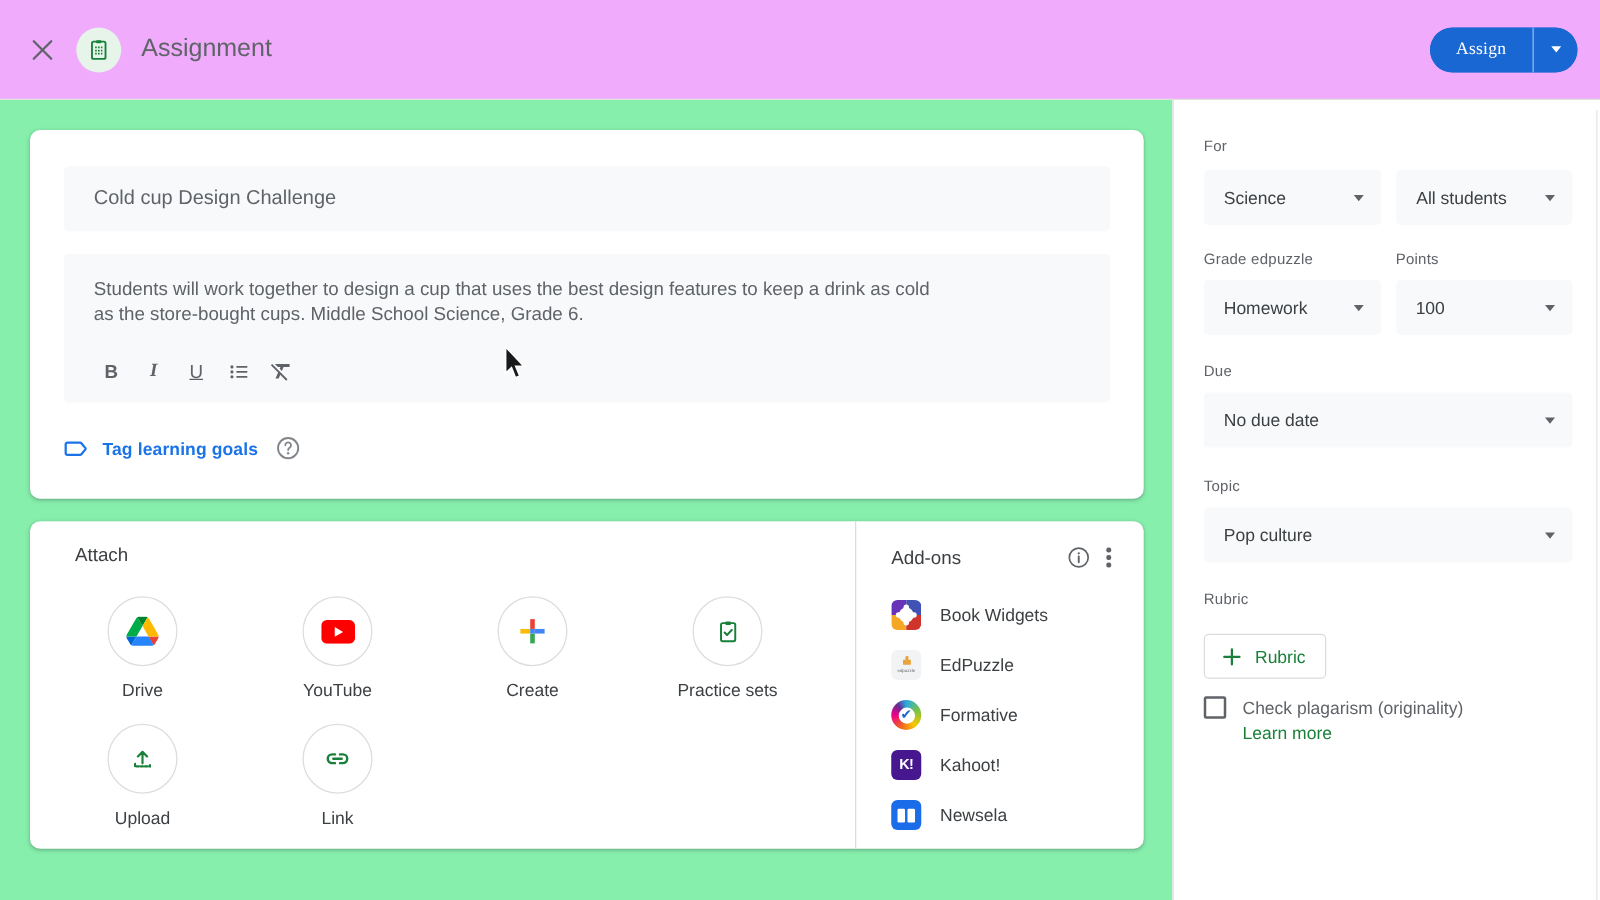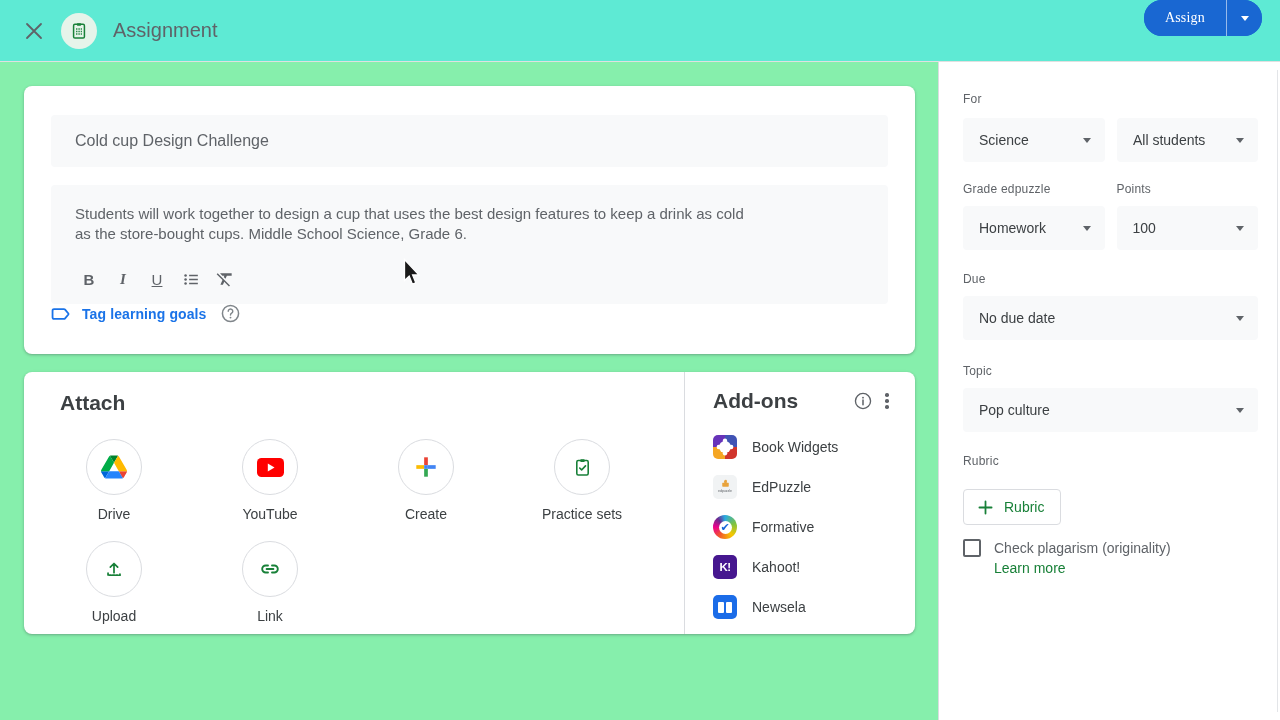--- a/index.html
+++ b/index.html
@@ -1,21 +1,21 @@
 <!DOCTYPE html>
 <html><head>
 <meta charset="utf-8">
 <style>
   * { box-sizing: border-box; margin: 0; padding: 0; }
   html,body { width:1280px; height:720px; overflow:hidden; }
   body { font-family:"Liberation Sans","DejaVu Sans",sans-serif; background:#fff; color:#3c4043; }
 
   
-  header { height:62px; background:#5eead4; border-bottom:1px solid #e0e0e0;
-           display:flex; justify-content:space-between; padding:0 18px 0 24px; }
+  header { height:80px; background:#f0abfc; border-bottom:1px solid #e0e0e0;
+           display:flex; align-items:center; justify-content:space-between; padding:0 18px 0 24px; }
   .hleft { display:flex; align-items:center; }
   .close-btn { background:none; border:none; cursor:pointer; width:20px; height:20px; display:flex; align-items:center; justify-content:center; margin-right:17px; }
   .a-icon-circle { width:36px; height:36px; border-radius:50%; background:#e6f4ea; display:flex; align-items:center; justify-content:center; margin-right:16px; }
   .page-title { font-size:20px; font-weight:400; color:#5f6368; }
   .assign-split { display:flex; height:36px; border-radius:18px; overflow:hidden; background:#1967d2;font-family:Liberation Serif, serif; }
   .assign-main { background:#1967d2; color:#fff; border:none; font-family:inherit; font-size:14px; font-weight:500; padding:0 21px; cursor:pointer; letter-spacing:.2px; }
   .assign-caret { background:#1967d2; border:none; border-left:1px solid rgba(255,255,255,.55); width:36px; cursor:pointer; display:flex; align-items:center; justify-content:center; }
   .caret { width:0; height:0; border-left:4.5px solid transparent; border-right:4.5px solid transparent; border-top:5px solid #5f6368; }
   .caret-white { border-top-color:#fff; }
 
@@ -29,29 +29,29 @@
   .field { background:#f8f9fa; border-radius:4px; }
   .title-field { height:52px; display:flex; align-items:center; padding:0 24px; margin-bottom:18px; cursor:text; }
   .title-field span { font-size:16px; color:#5f6368; }
   .desc-field { padding:19px 24px 12px; cursor:text; }
   .desc-text { font-size:15px; line-height:19.5px; color:#5f6368; white-space:pre-line; margin-bottom:23px; }
   .toolbar { display:flex; align-items:center; gap:6px; }
   .tb-btn { background:none; border:none; cursor:pointer; width:28px; height:26px; display:flex; align-items:center; justify-content:center; color:#5f6368; font-family:inherit; }
   .tb-bold { font-weight:700; font-size:15px; }
   .tb-italic { font-style:italic; font-size:15px; font-weight:600; font-family:"Liberation Serif",serif; }
   .tb-underline { text-decoration:underline; font-size:15px; font-weight:500; }
-  .tag-row { display:flex; align-items:flex-end; }
+  .tag-row { margin-top:27px; display:flex; align-items:flex-end; }
   .tag-link { display:flex; align-items:center; gap:9px; border:none; background:none; cursor:pointer; }
   .tag-link span { color:#1a73e8; font-size:14px; font-weight:600; letter-spacing:.1px; }
   .help-btn { background:none; border:none; cursor:pointer; margin-left:15px; display:flex; }
 
   
   .card2 { margin-top:18px; height:262px; display:flex; overflow:hidden; }
   .attach { flex:1; padding:19px 0 0 36px; }
-  .sec-heading { font-size:21px; font-weight:700; color:#3c4043; }
+  .sec-heading { font-size:15px; font-weight:400; color:#3c4043; }
   .attach-grid { margin-top:24px; display:grid; grid-template-columns:repeat(4,156px); row-gap:19px; }
   .attach-item { width:108px; display:flex; flex-direction:column; align-items:center; cursor:pointer; background:none; border:none; font-family:inherit; }
   .circle { width:56px; height:56px; border:1px solid #dadce0; border-radius:50%; background:#fff; display:flex; align-items:center; justify-content:center; }
   .attach-item .lbl { margin-top:11px; font-size:14px; color:#3c4043; }
 
   .addons { width:276px; border-left:1px solid #dadce0; padding:17px 16px 4px 28px; }
   .addons-header { display:flex; align-items:center; }
   .addons-header .sec-heading { flex:1; }
   .icon-btn { background:none; border:none; cursor:pointer; display:flex; align-items:center; justify-content:center; width:24px; height:24px; }
   .kebab { display:flex; flex-direction:column; gap:2.5px; }

